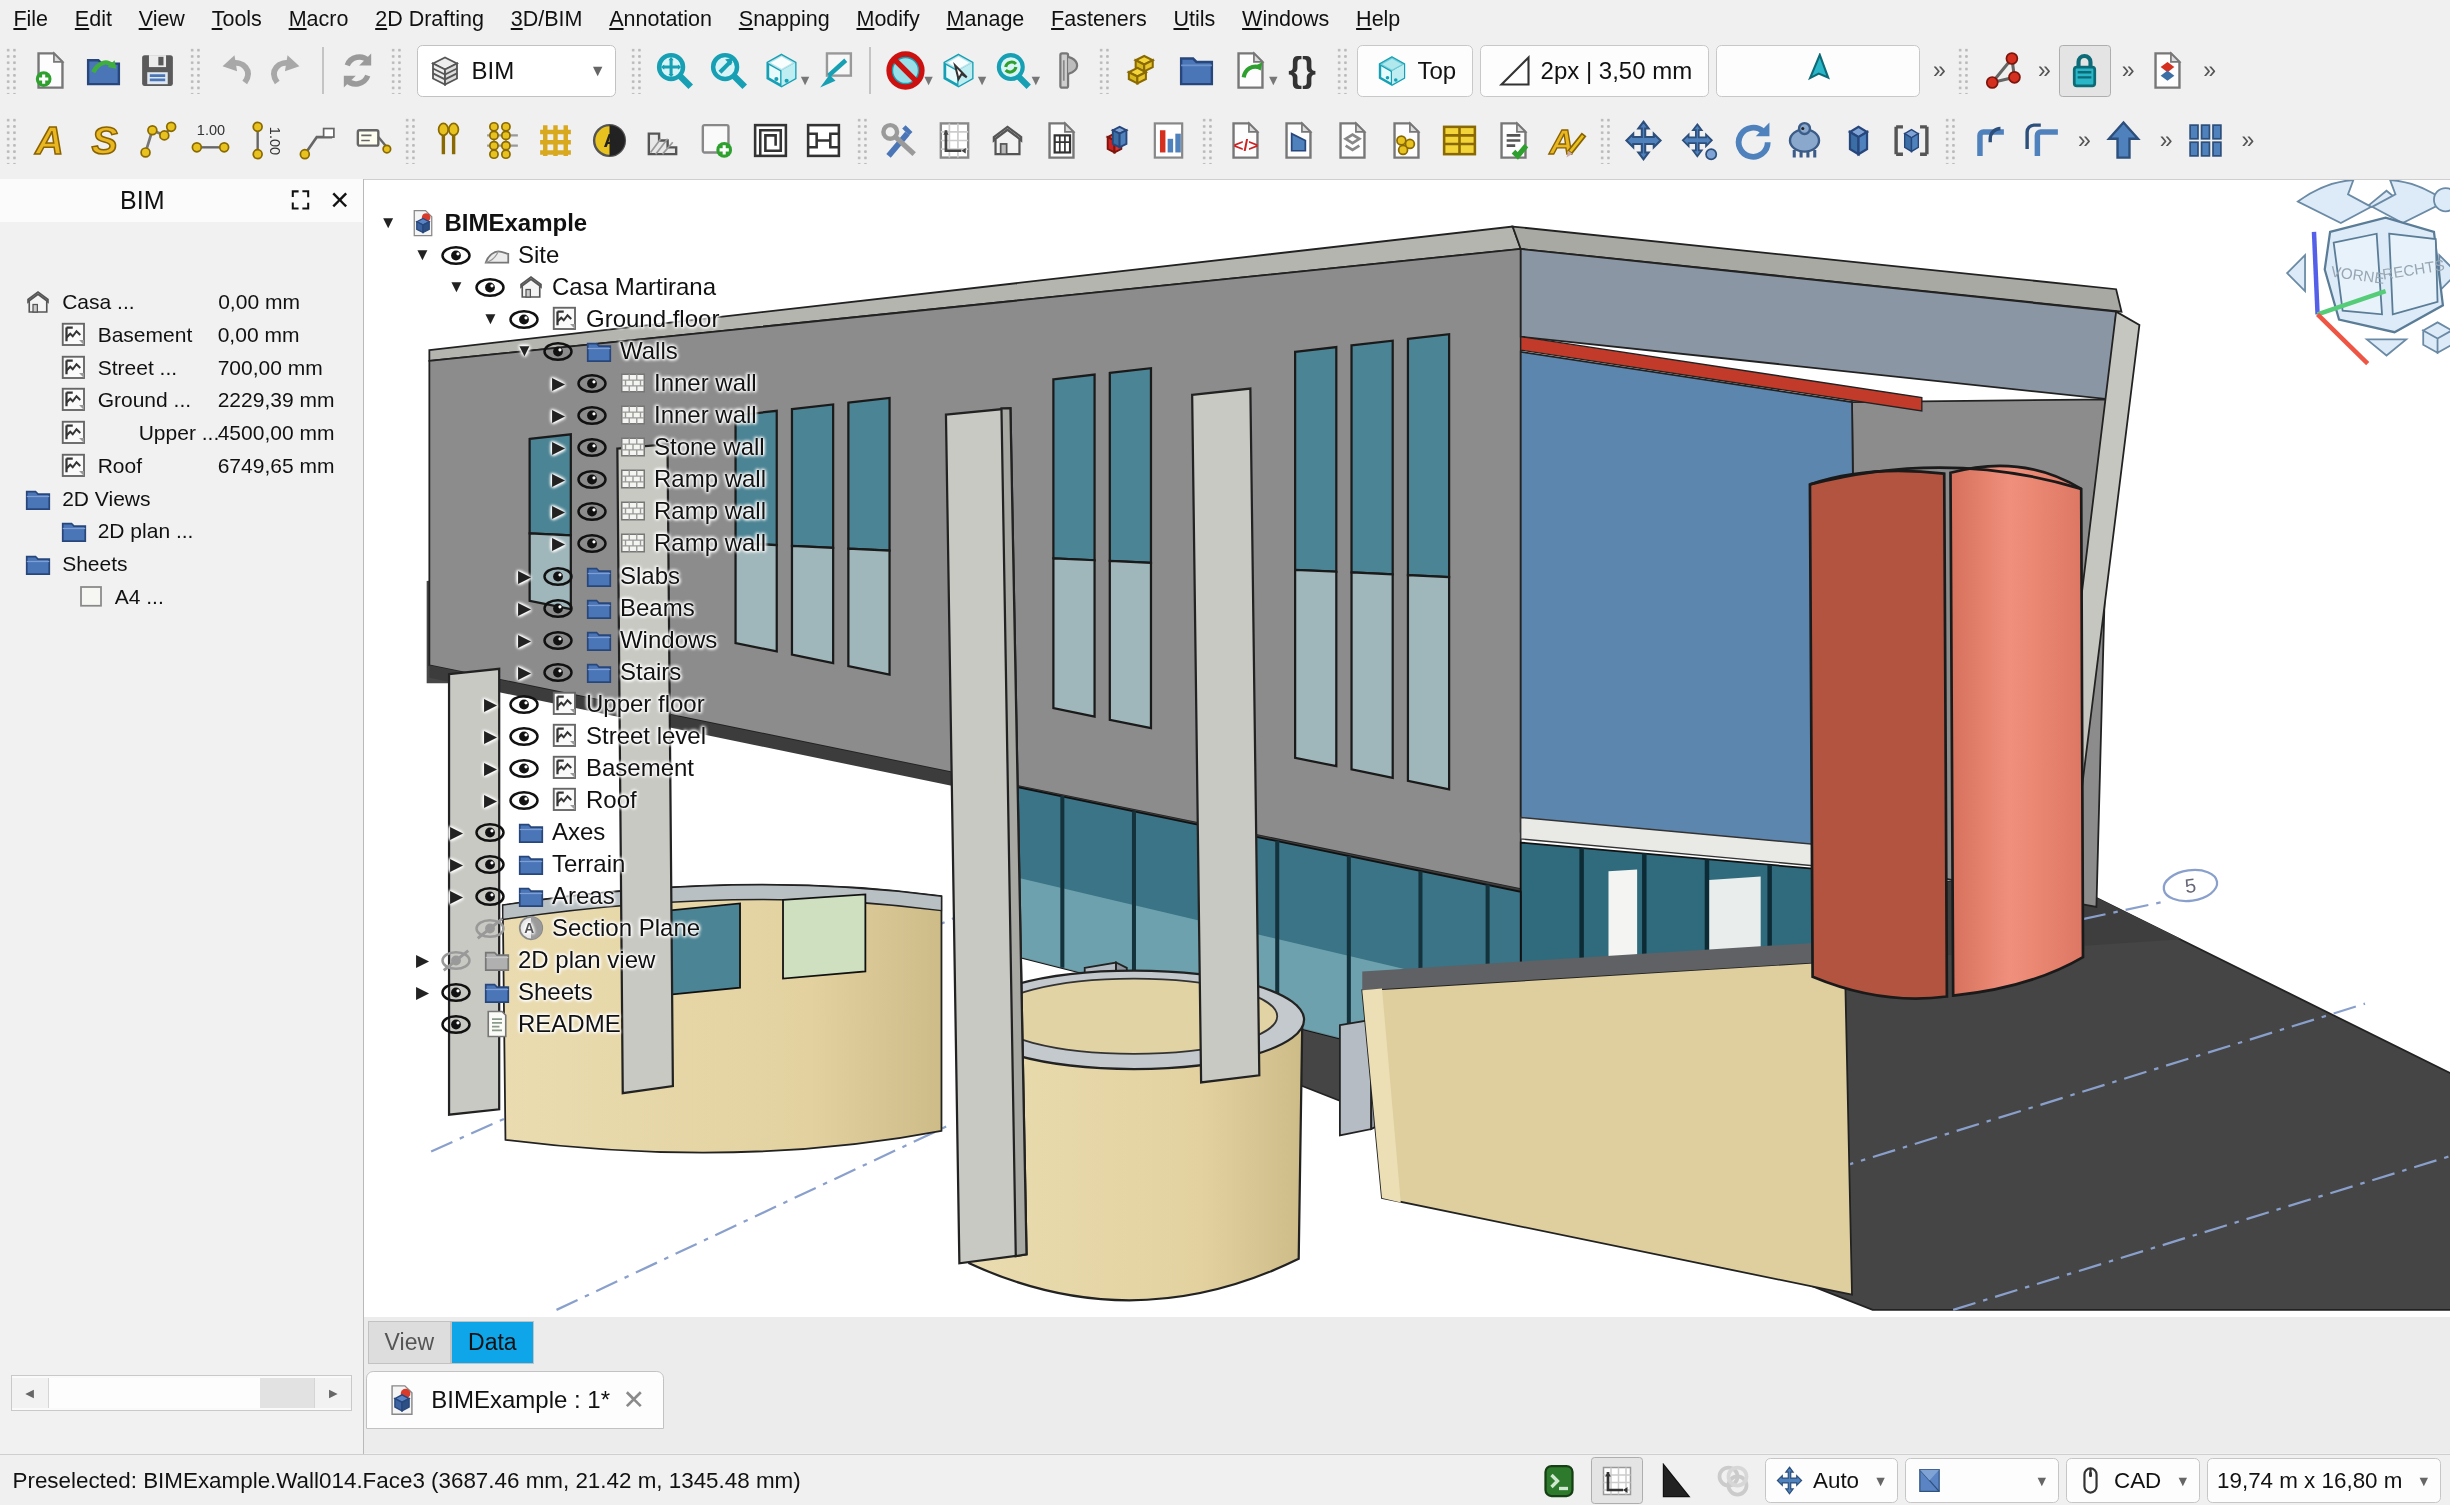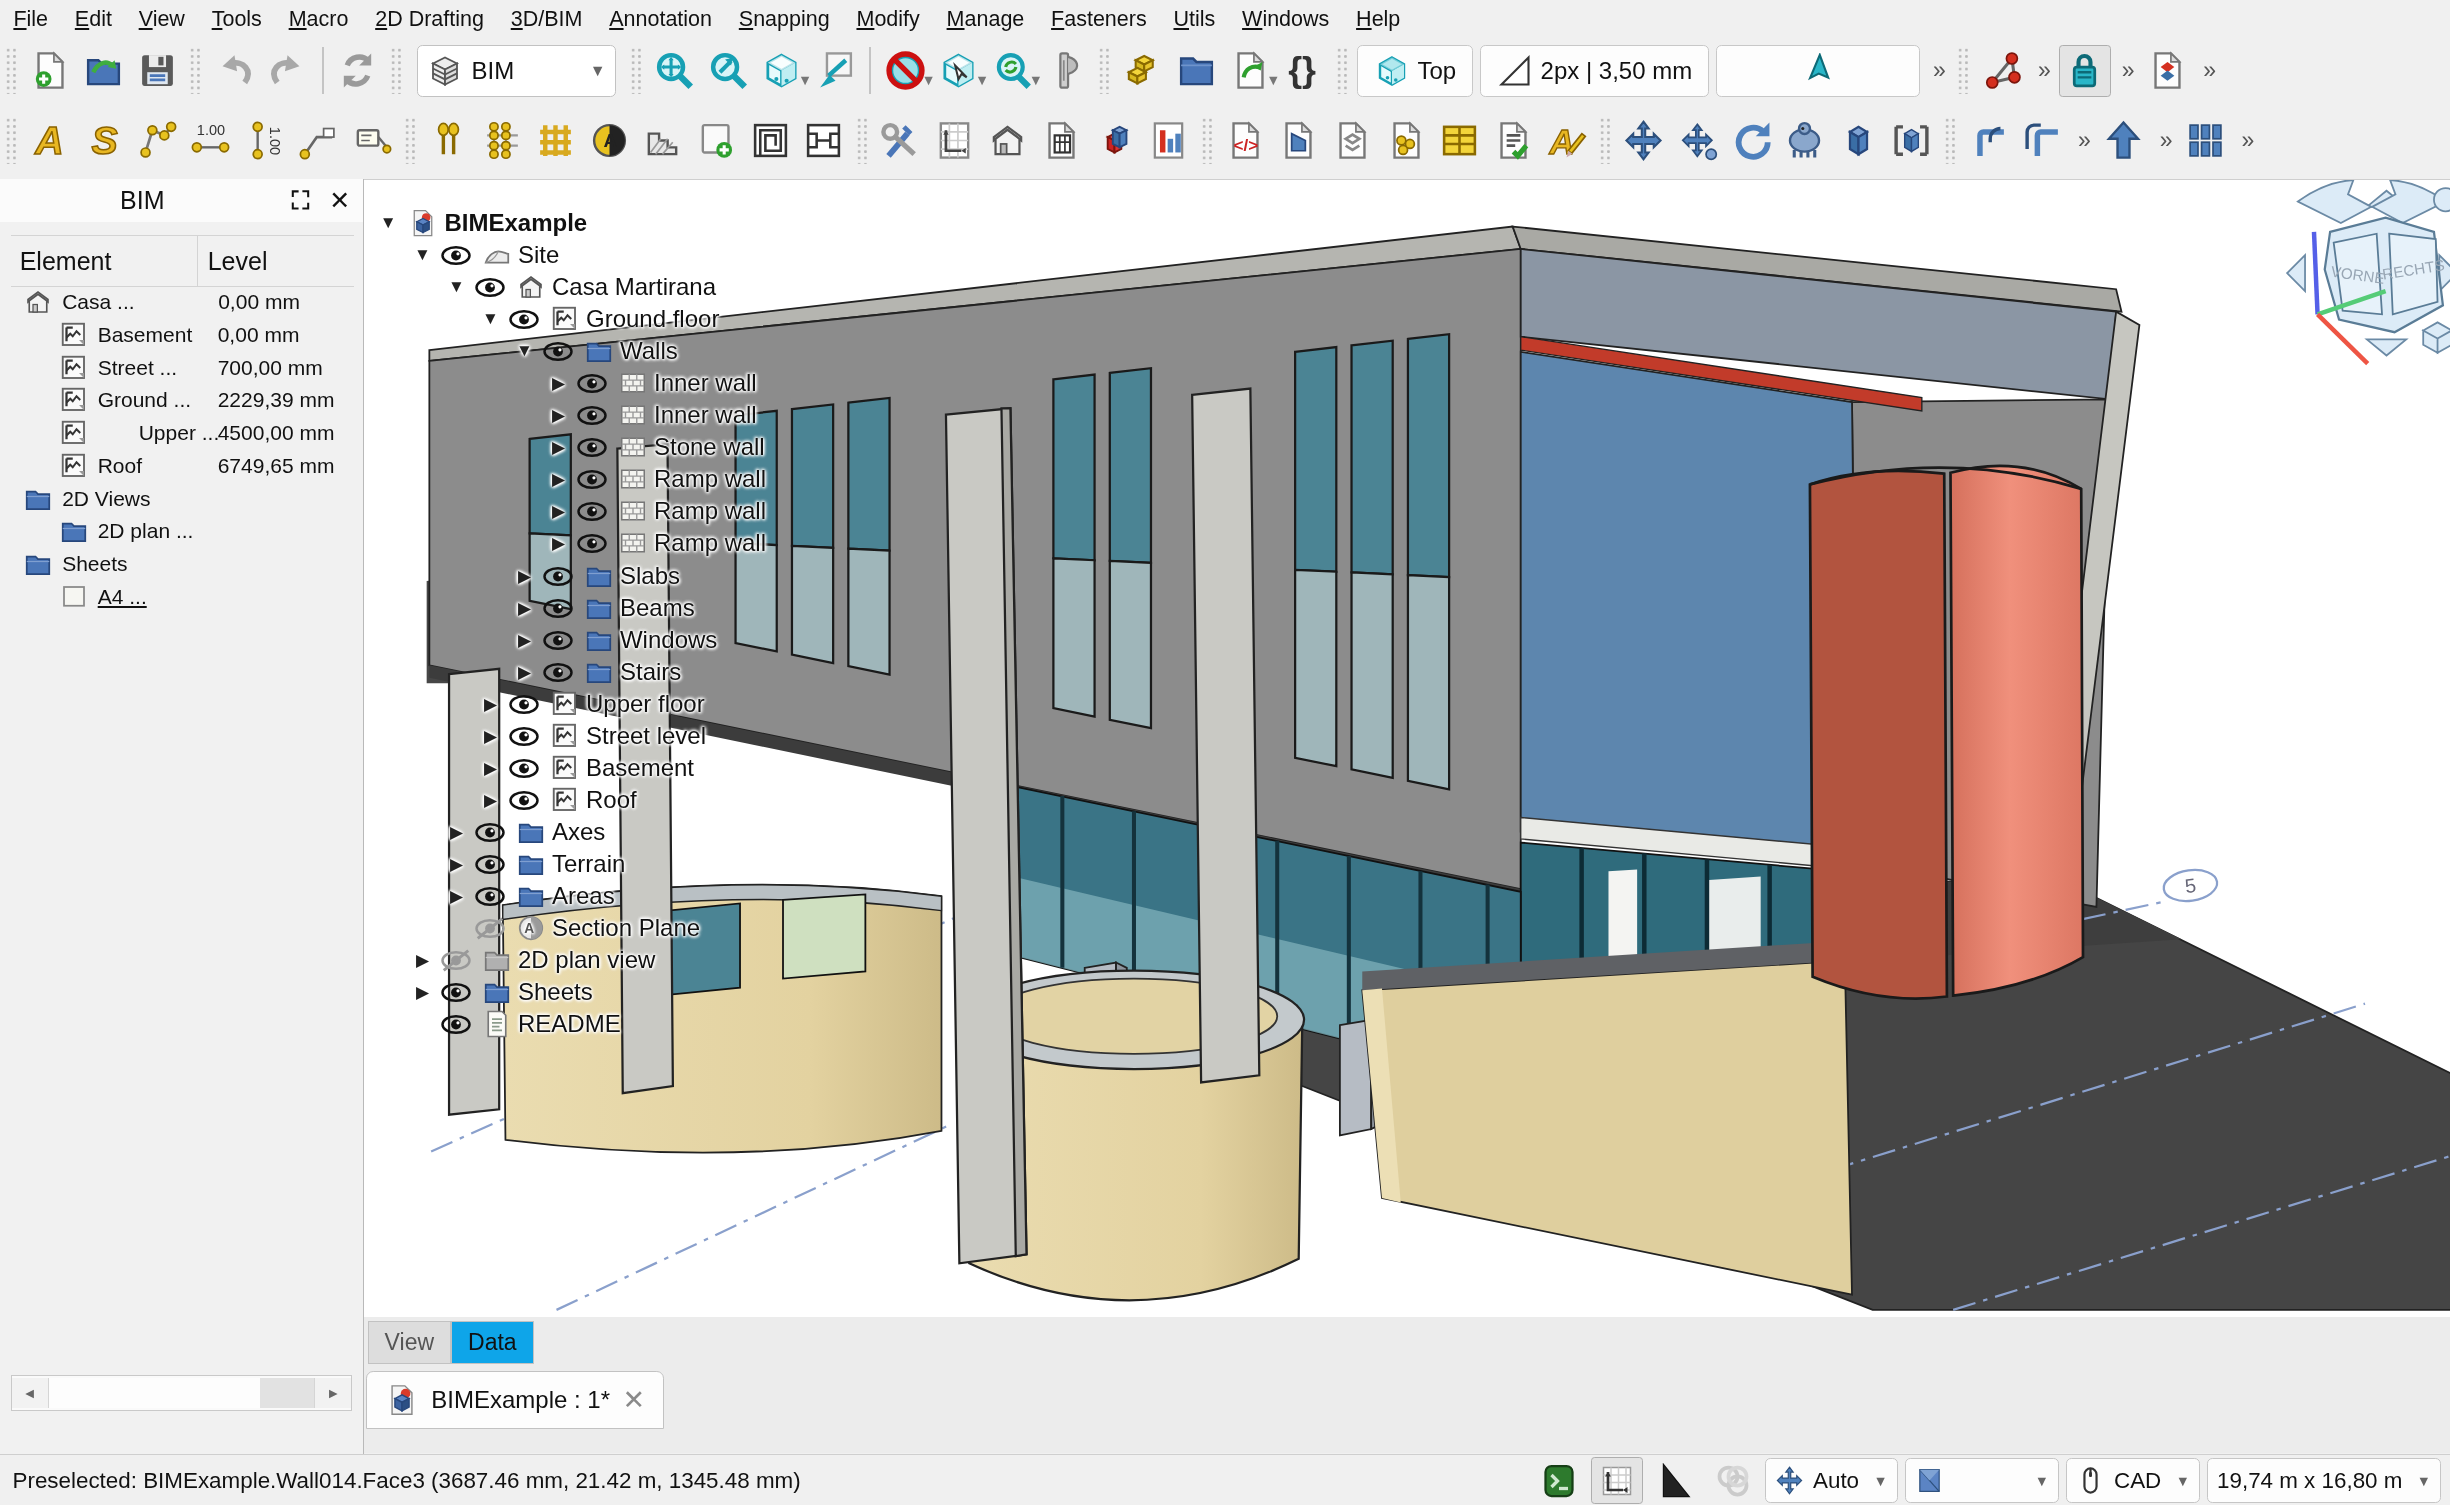--- a/index.html
+++ b/index.html
@@ -623,25 +623,20 @@
       <div class="tb-chev">»</div>
     </div>
 
   <div id="main">
     <div id="leftpanel">
       <div id="panel-header">
         <div id="panel-title">BIM</div>
         <div class="ph-ic">⛶</div>
         <div class="ph-ic">✕</div>
       </div>
-      <div id="panel-cols">
-        <span class="c1">Element</span>
-        <span class="c2">Level</span>
-        <span class="vdiv"></span>
-      </div>
       <div id="panel-rows">
           <div class="prow" style="top: 0px; left: 12.5px;">
             <svg class="" viewBox="0 0 24 24">
               <path d="M4 10l8-6 8 6v2l-8-6-8 6z" fill="#e5e5e5" stroke="#555" stroke-width="1.3"></path>
               <path d="M5 11v9h14v-9l-7-5.2z" fill="#f4f4f4" stroke="#555" stroke-width="1.3"></path>
               <rect x="8" y="14" width="3.5" height="6" fill="#ccc" stroke="#555"></rect>
             </svg>
             <span>Casa ...</span>
             <span class="lvl" style="left:195px">0,00 mm</span>
           </div>
@@ -709,21 +704,21 @@
             </svg>
             <span>2D plan ...</span>
           </div>
           <div class="prow" style="top: 262px; left: 12.5px;">
             <svg class="" viewBox="0 0 24 24">
               <path d="M3 6h7l2 2h9v12H3z" fill="#4a76b8" stroke="#27477c" stroke-width="1.4"></path>
               <path d="M3 10h18" stroke="#7f9fd0"></path>
             </svg>
             <span>Sheets</span>
           </div>
-          <div class="prow" style="top: 295px; left: 48px; text-decoration: underline;">
+          <div class="prow" style="top: 295px; left: 65px;">
             <svg class="" viewBox="0 0 24 24">
               <rect x="4" y="4" width="16" height="15" fill="#f6f6f2" stroke="#888" stroke-width="1.4"></rect>
             </svg>
             <span>A4 ...</span>
           </div>
         </div>
       <div id="panel-scroll">
         <div class="ps-btn">◄</div>
         <div class="ps-thumb"></div>
         <div class="ps-gap"></div>

